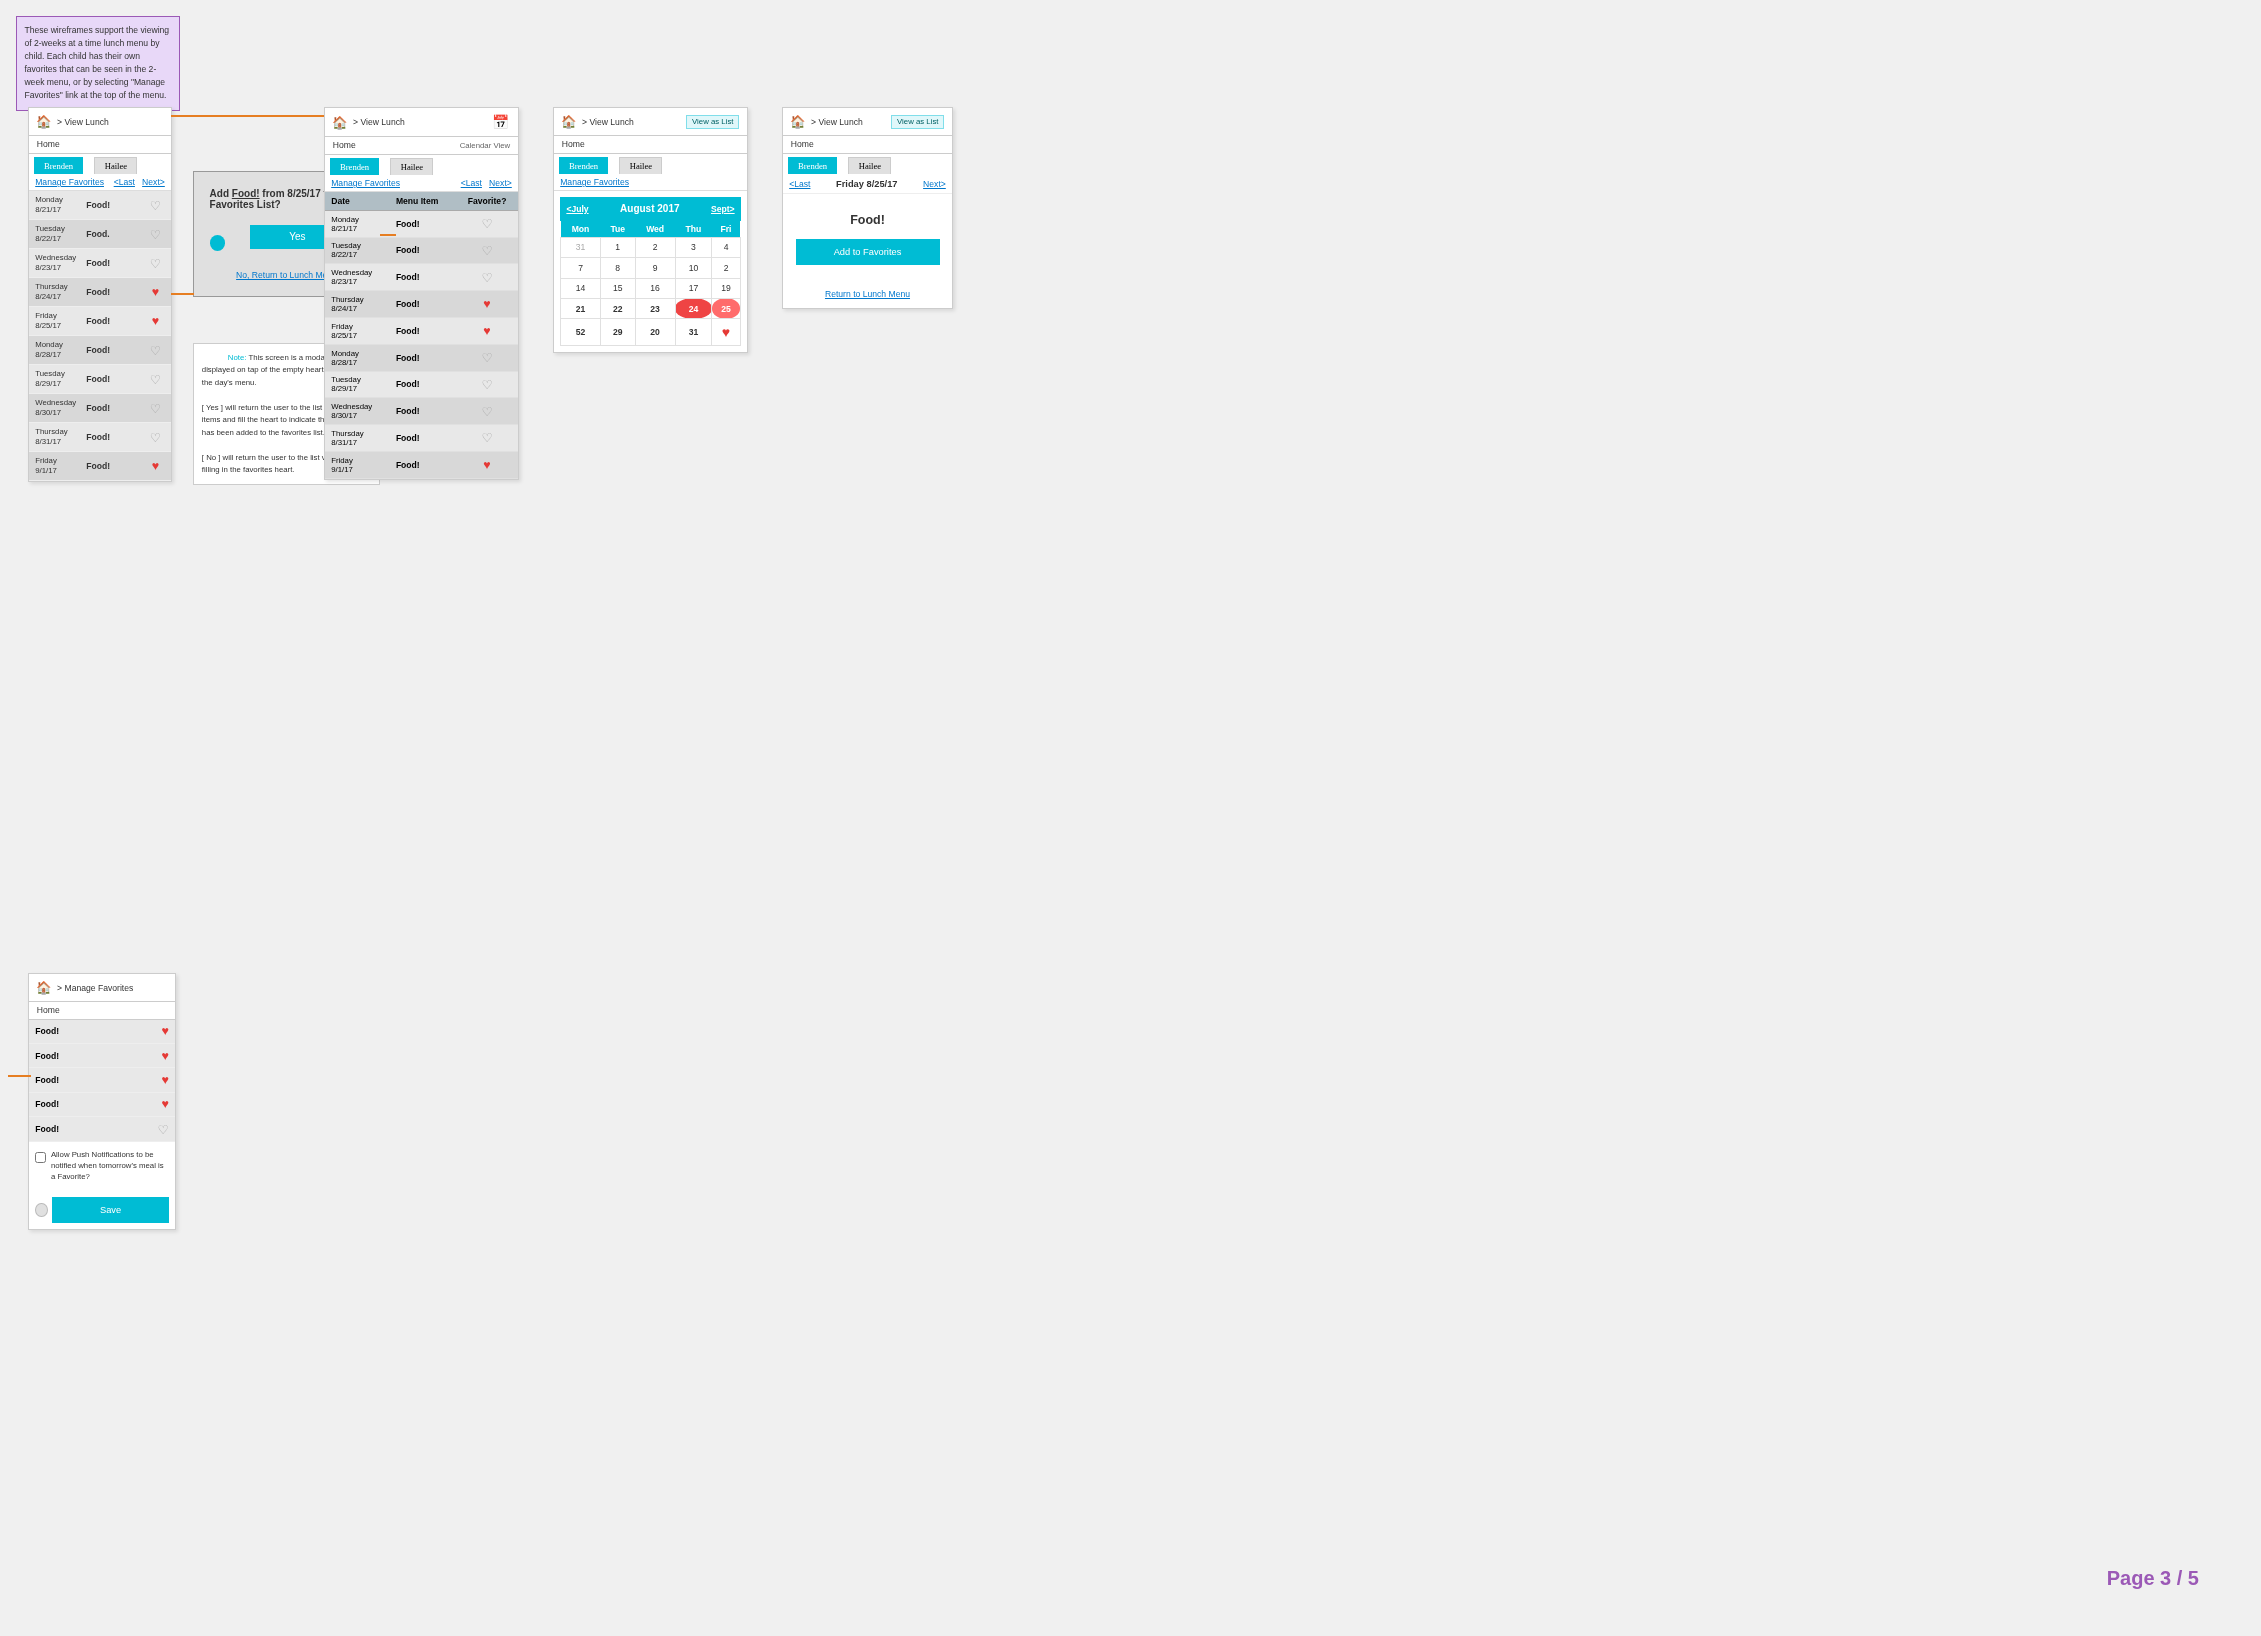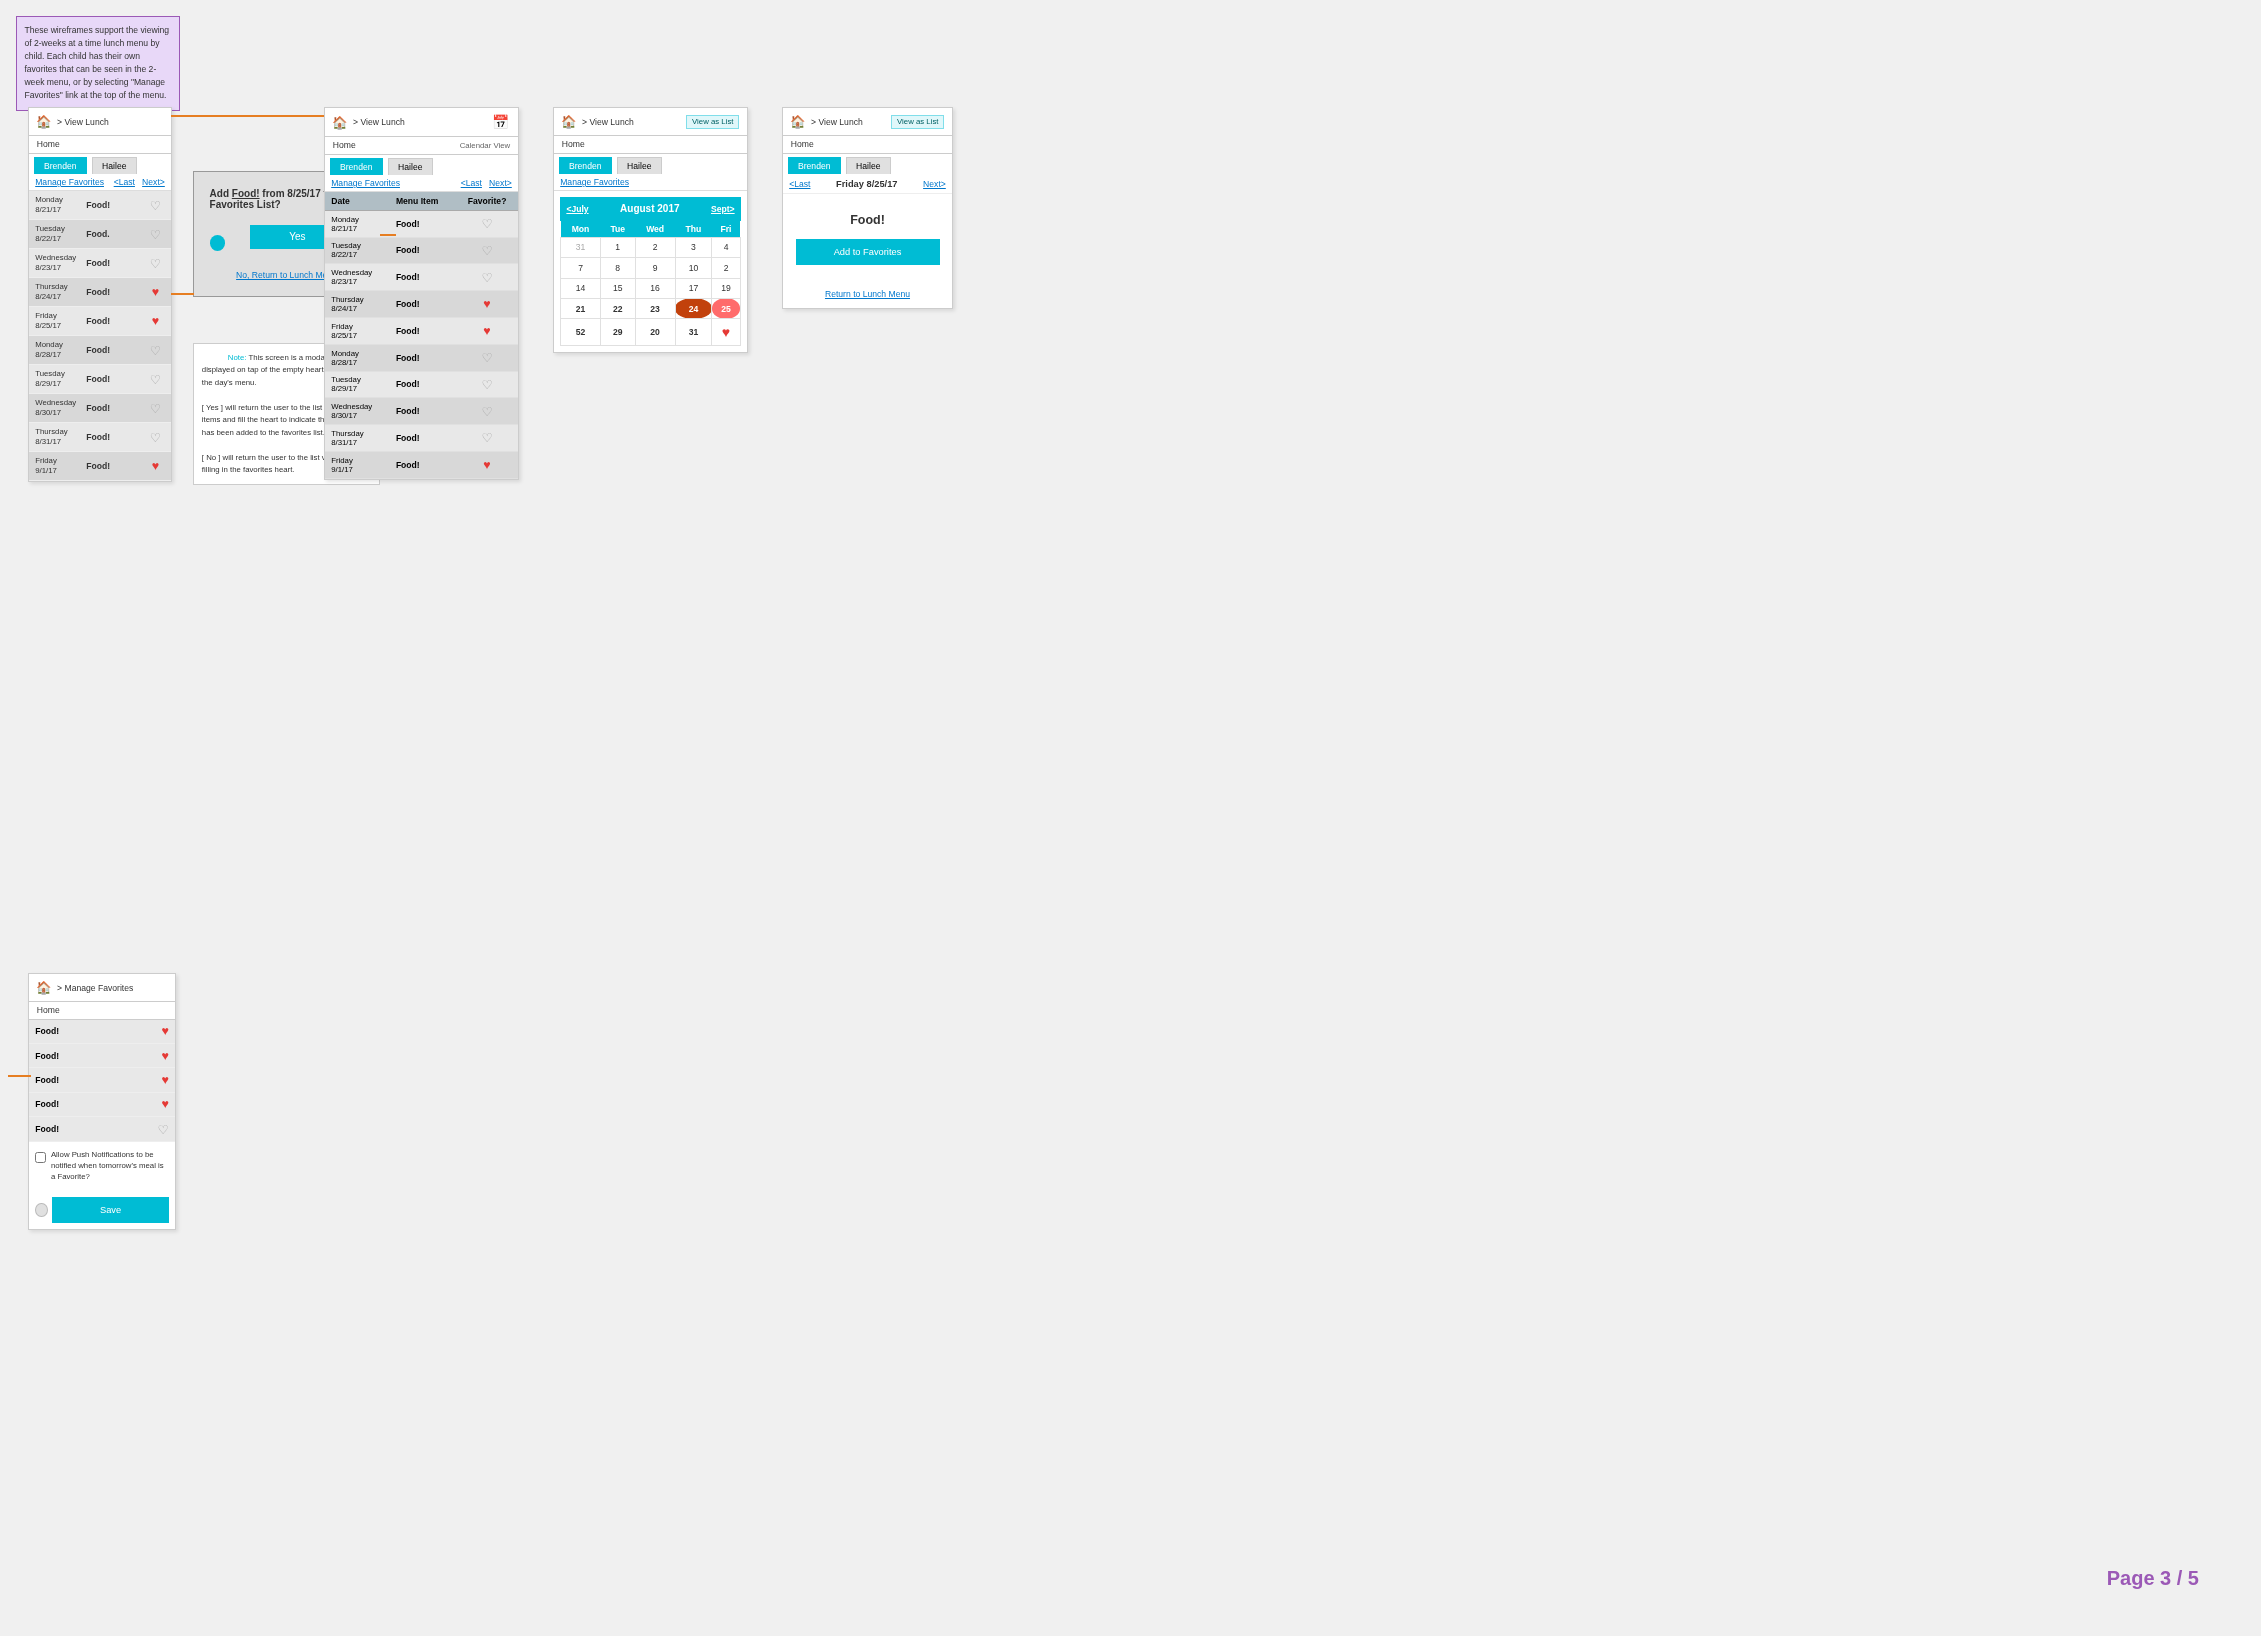--- a/index.html
+++ b/index.html
@@ -67,21 +67,22 @@
       font-size: 8.6px;
       color: #333;
       padding: 3.1px 7.8px 3.1px;
       border-bottom: 0.8px solid #ccc;
     }
 
     
     .tabs-row {
       display: flex;
       padding: 3.1px 4.7px 0;
-      gap: 5px;
+      gap: 11px;
+      font-family: Liberation Serif, serif;
     }
     .tab {
       padding: 3.1px 9.3px;
       border: 0.8px solid #ccc;
       border-bottom: none;
       background: #e0e0e0;
       font-size: 8.6px;
       cursor: pointer;
     }
     .tab.active {
@@ -573,21 +574,21 @@
           <td>14</td>
           <td>15</td>
           <td>16</td>
           <td>17</td>
           <td>19</td>
         </tr>
         <tr>
           <td style="font-weight:bold;">21</td>
           <td style="font-weight:bold;">22</td>
           <td style="font-weight:bold;border-radius:6px;">23</td>
-          <td style="background:#c2410c;color:#fff;font-weight:bold;border-radius:50%;margin-top:36px;">24</td>
+          <td style="background:#ef4444;color:#fff;font-weight:bold;border-radius:50%;margin-top:36px;">24</td>
           <td style="background:#ff6b6b;color:#fff;font-weight:bold;border-radius:50%;">25</td>
         </tr>
         <tr>
           <td style="font-weight:bold;">52</td>
           <td style="font-weight:bold;">29</td>
           <td style="font-weight:bold;">20</td>
           <td style="font-weight:bold;">31</td>
           <td style="color:#e53935;font-size:14px;">♥</td>
         </tr>
       </tbody>

